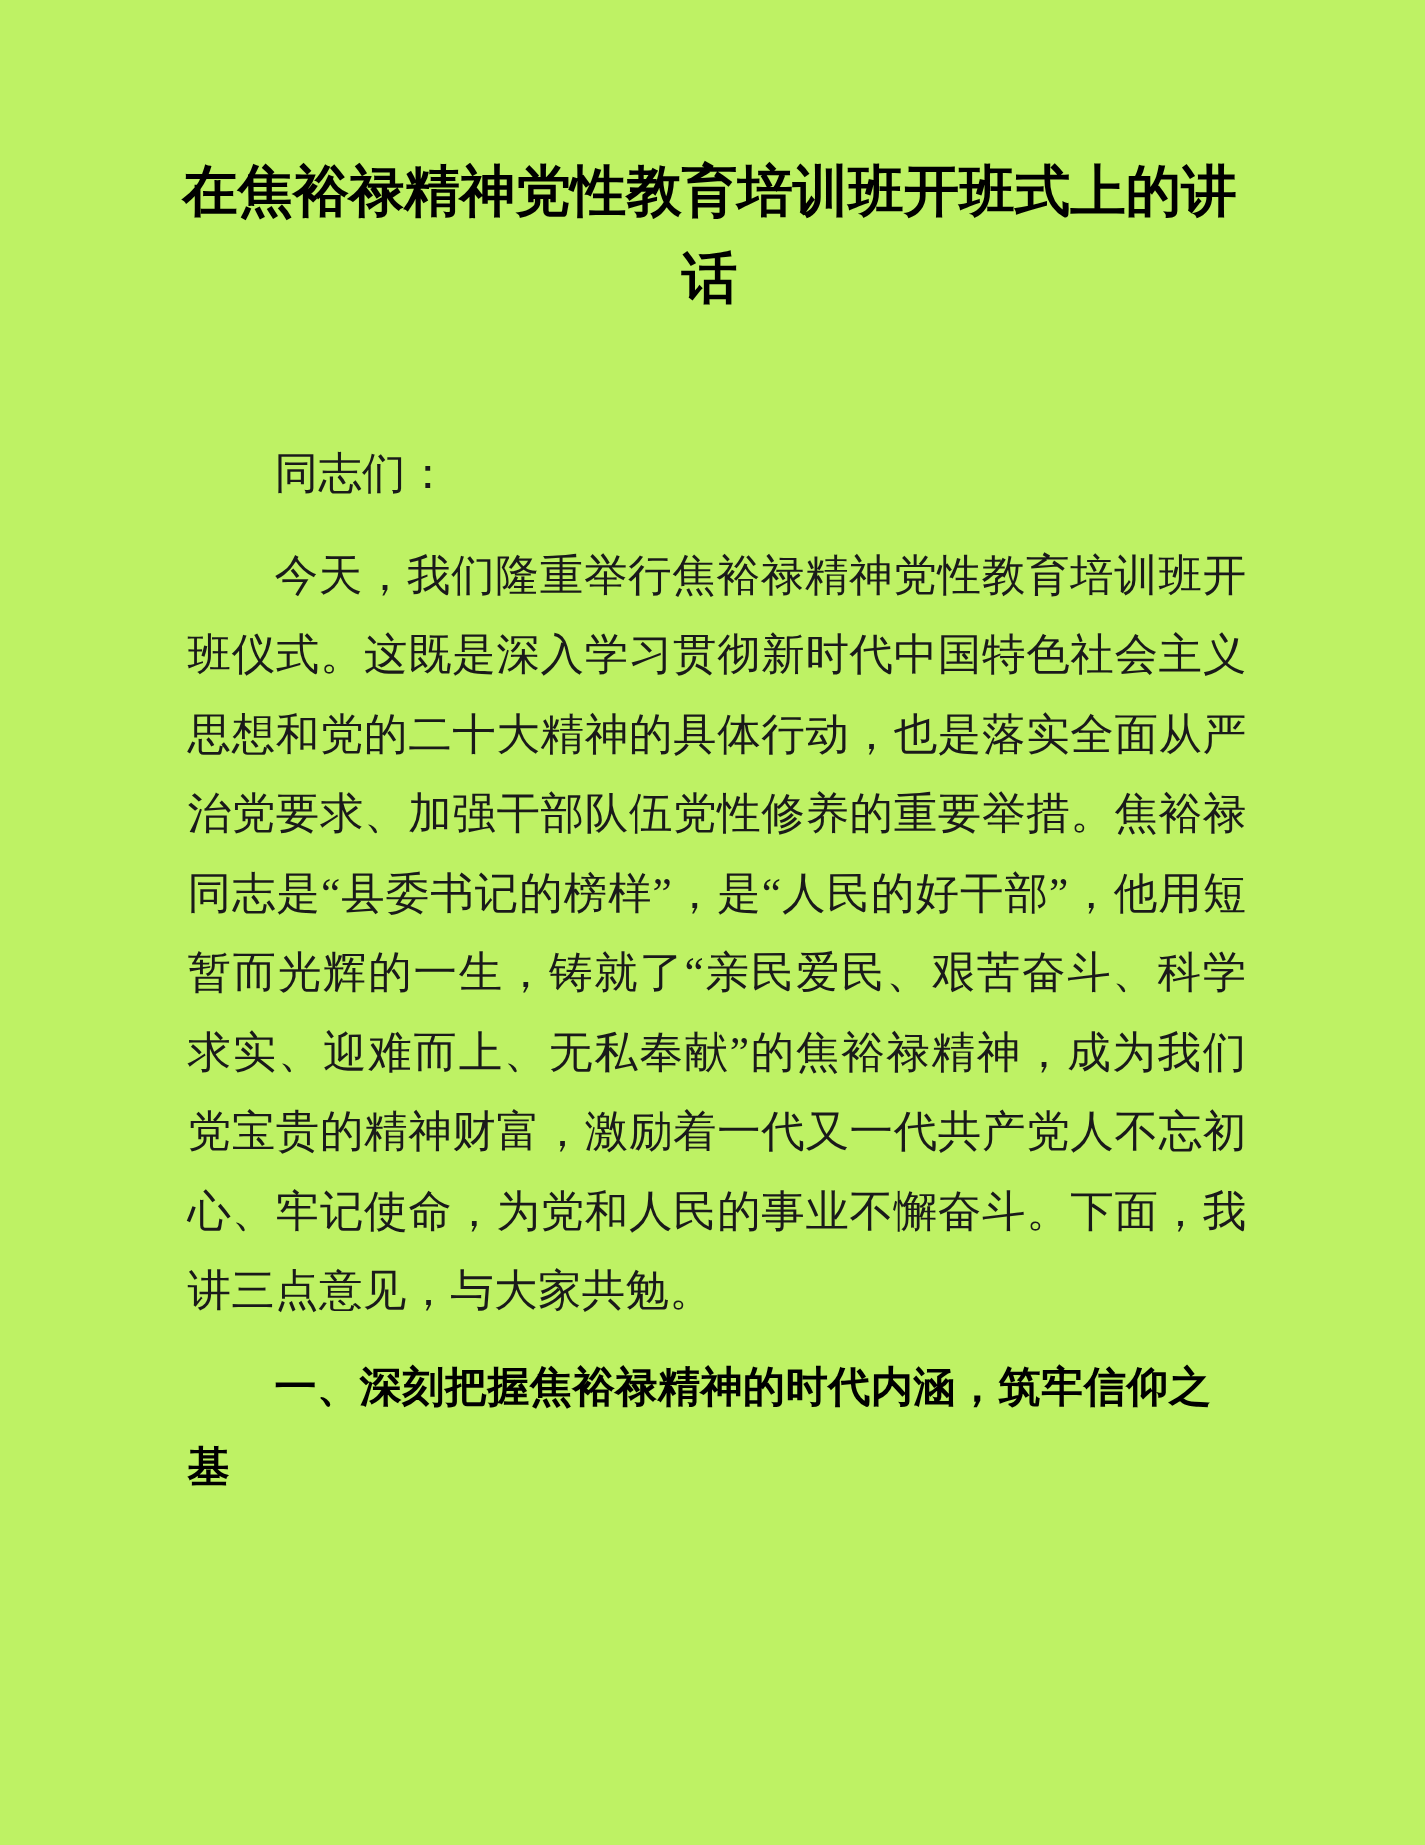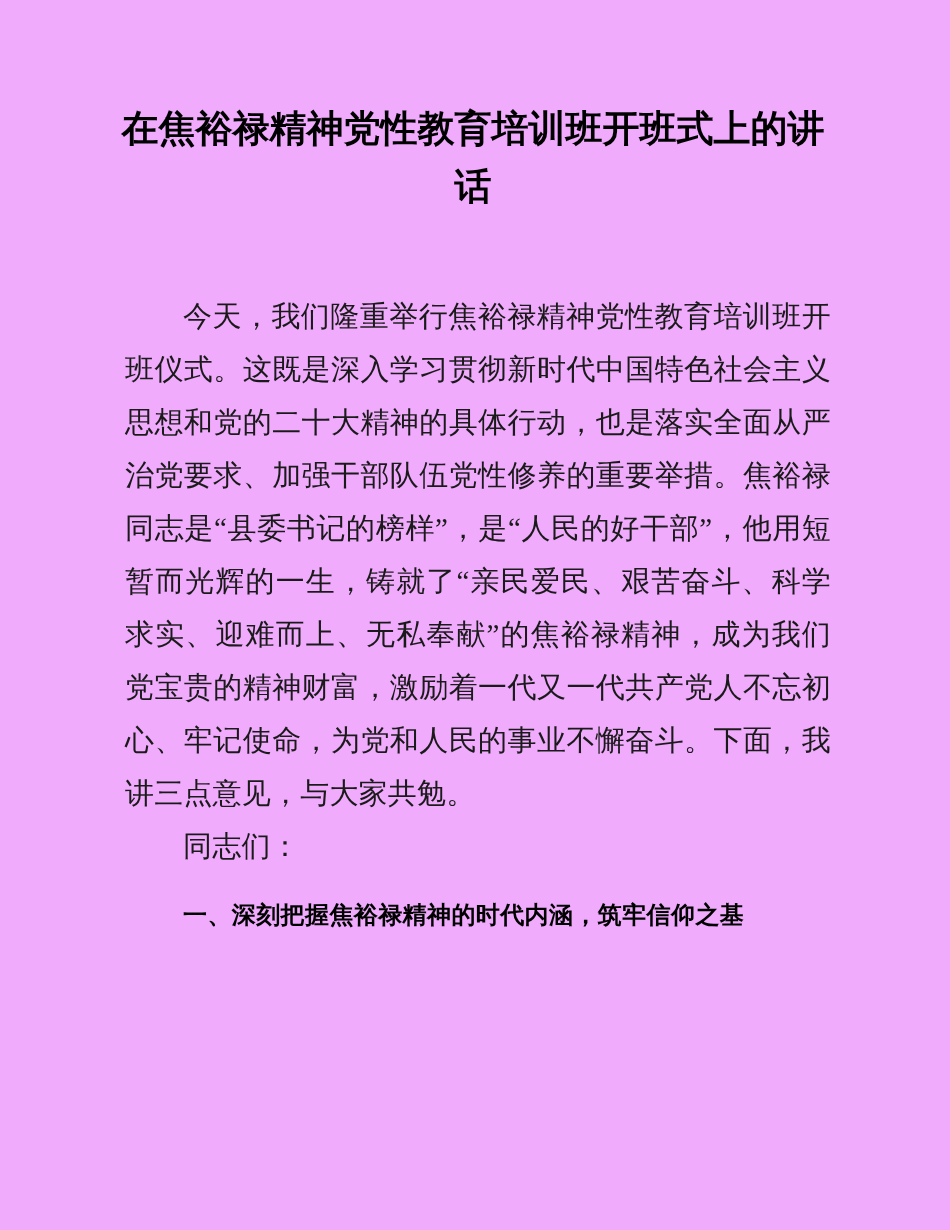--- a/index.html
+++ b/index.html
@@ -5,21 +5,21 @@
   html, body {
     margin: 0;
     padding: 0;
     background: #ffffff;
   }
 
   .page {
     position: relative;
     width: 950px;
     height: 1230px;
-    background: #f0abfc;
+    background: #bef264;
     overflow: hidden;
     box-sizing: border-box;
   }
 
   .doc-title {
     position: absolute;
     left: 118px;
     top: 100px;
     width: 710px;
     text-align: center;
@@ -54,42 +54,42 @@
 
   .para.salutation {
     margin-bottom: 15px;
   }
 
   .para.gap {
     margin-top: 0px;
   }
 
   .heading {
-    font-family: Liberation Sans, sans-serif;
+    font-family: Liberation Mono, monospace;
     font-weight: bold;
-    font-size: 24px;
+    font-size: 28px;
     line-height: 53px;
     color: #000000;
     text-indent: 58px;
     margin: 13px 0 8px 0;
     word-break: break-all;
     letter-spacing: 0.4px;
   }
 </style>
 </head>
 <body>
 
 <div class="page">
 
   <div class="doc-title">在焦裕禄精神党性教育培训班开班式上的讲话</div>
 
   <div class="body-block">
 
+    <p class="para salutation">同志们：</p>
+
     <p class="para gap">今天，我们隆重举行焦裕禄精神党性教育培训班开班仪式。这既是深入学习贯彻新时代中国特色社会主义思想和党的二十大精神的具体行动，也是落实全面从严治党要求、加强干部队伍党性修养的重要举措。焦裕禄同志是“县委书记的榜样”，是“人民的好干部”，他用短暂而光辉的一生，铸就了“亲民爱民、艰苦奋斗、科学求实、迎难而上、无私奉献”的焦裕禄精神，成为我们党宝贵的精神财富，激励着一代又一代共产党人不忘初心、牢记使命，为党和人民的事业不懈奋斗。下面，我讲三点意见，与大家共勉。</p>
-
-    <p class="para salutation">同志们：</p>
 
     <p class="heading">一、深刻把握焦裕禄精神的时代内涵，筑牢信仰之基</p>
 
 
   </div>
 
 </div>
 
 </body></html>

